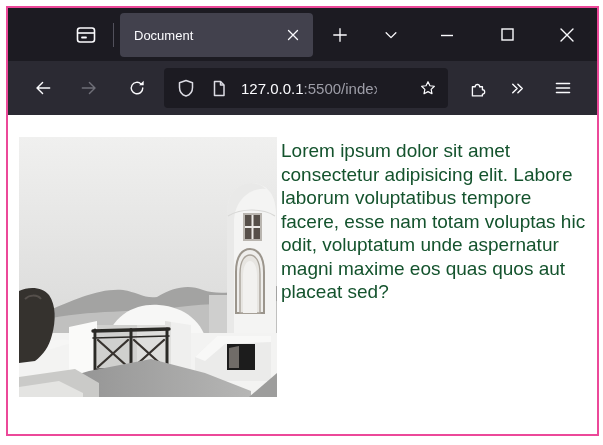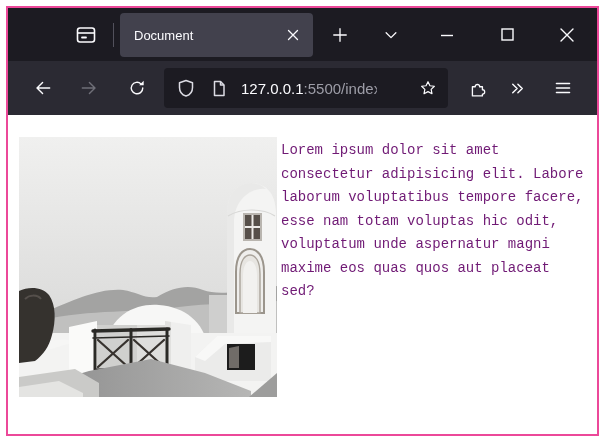--- a/index.html
+++ b/index.html
@@ -44,21 +44,21 @@
   .url-fade{position:absolute;right:42px;top:4px;bottom:4px;width:32px;
     background:linear-gradient(to right,rgba(28,27,34,0),#1c1b22 85%);pointer-events:none;}
   .star-btn{position:absolute;right:5px;top:5px;width:30px;height:30px;display:flex;align-items:center;justify-content:center;cursor:pointer;}
   .ext-btn{left:452px;} .ovf-btn{left:492px;} .menu-btn{left:538px;}
   .ext-btn,.ovf-btn,.menu-btn{top:10px;width:34px;height:34px;border-radius:4px;}
   
   .content{position:absolute;left:0;top:107px;width:100%;height:319px;background:#ffffff;}
   .photo{position:absolute;left:11px;top:22px;width:258px;height:260px;}
   .body-text{
     position:absolute;left:273px;top:24px;width:306px;margin:0;
-    font-family:Liberation Mono, monospace;font-size:14px;line-height:23.5px;color:#701a75;
+    font-family:Liberation Sans, sans-serif;font-size:19px;line-height:23.5px;color:#14532d;
   }
 </style>
 </head>
 <body>
 
 <div class="window">
 
   <div class="tabbar">
 
     <div class="icon-btn ffview-btn">

